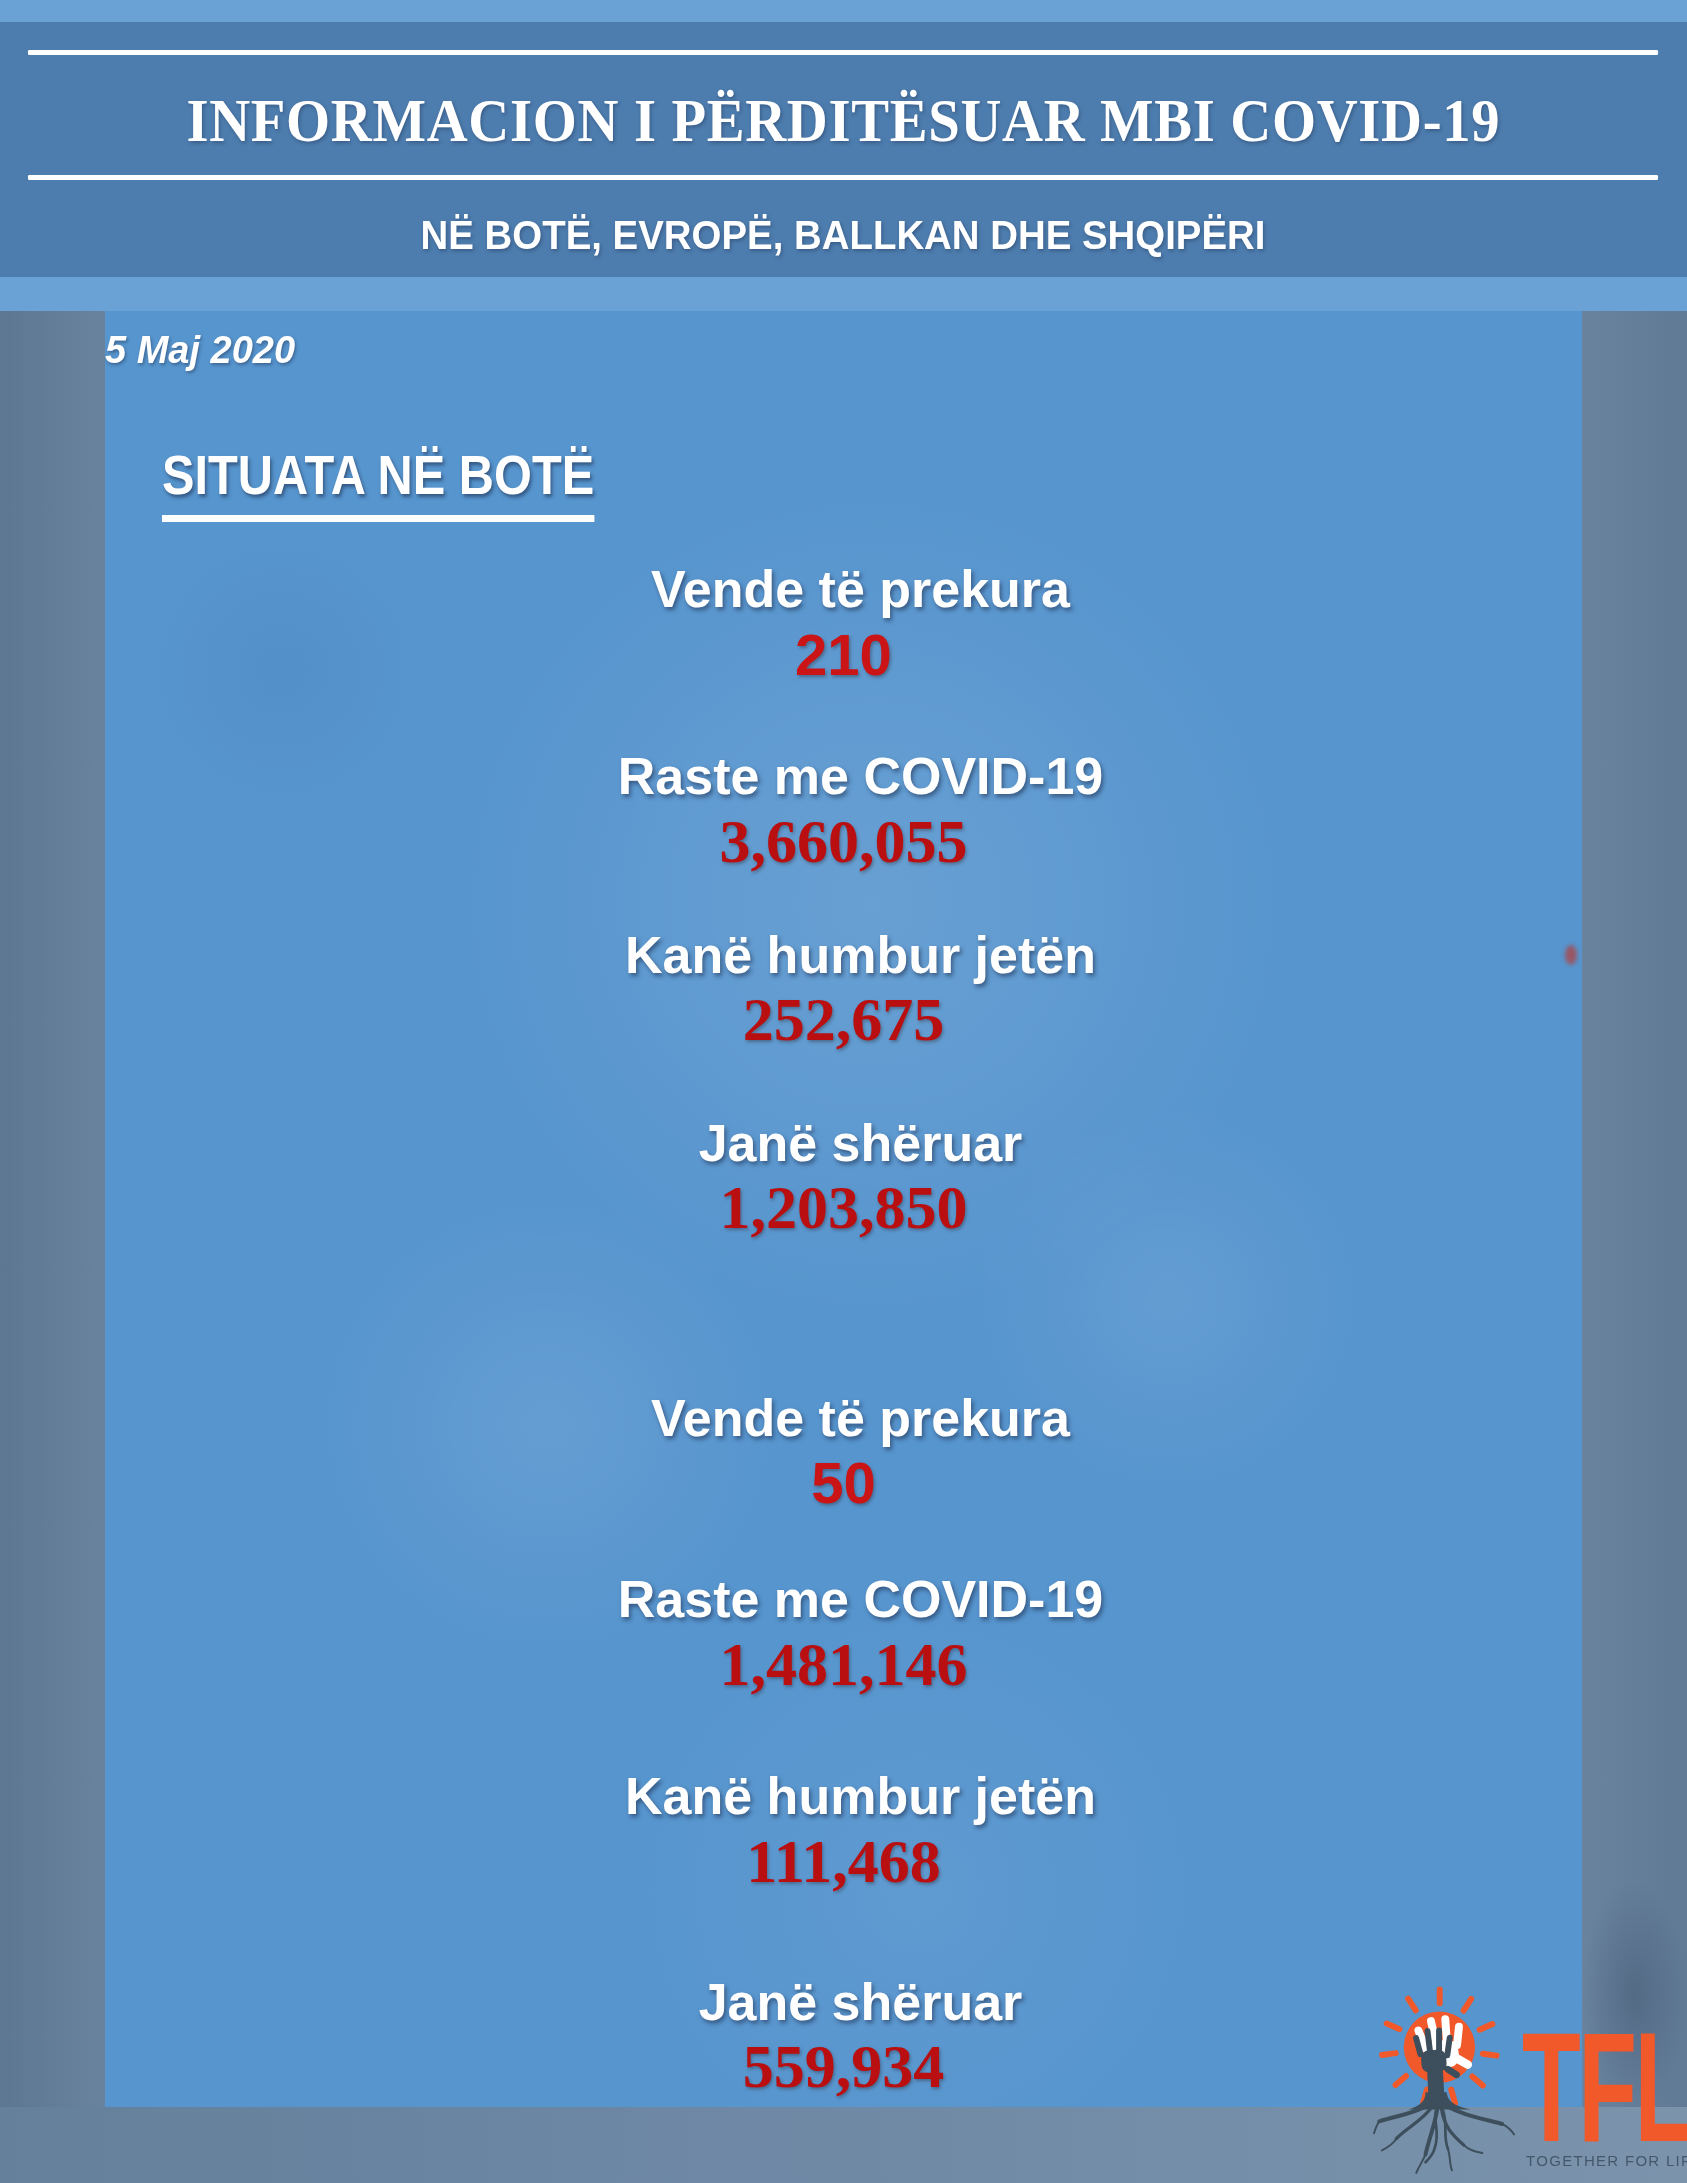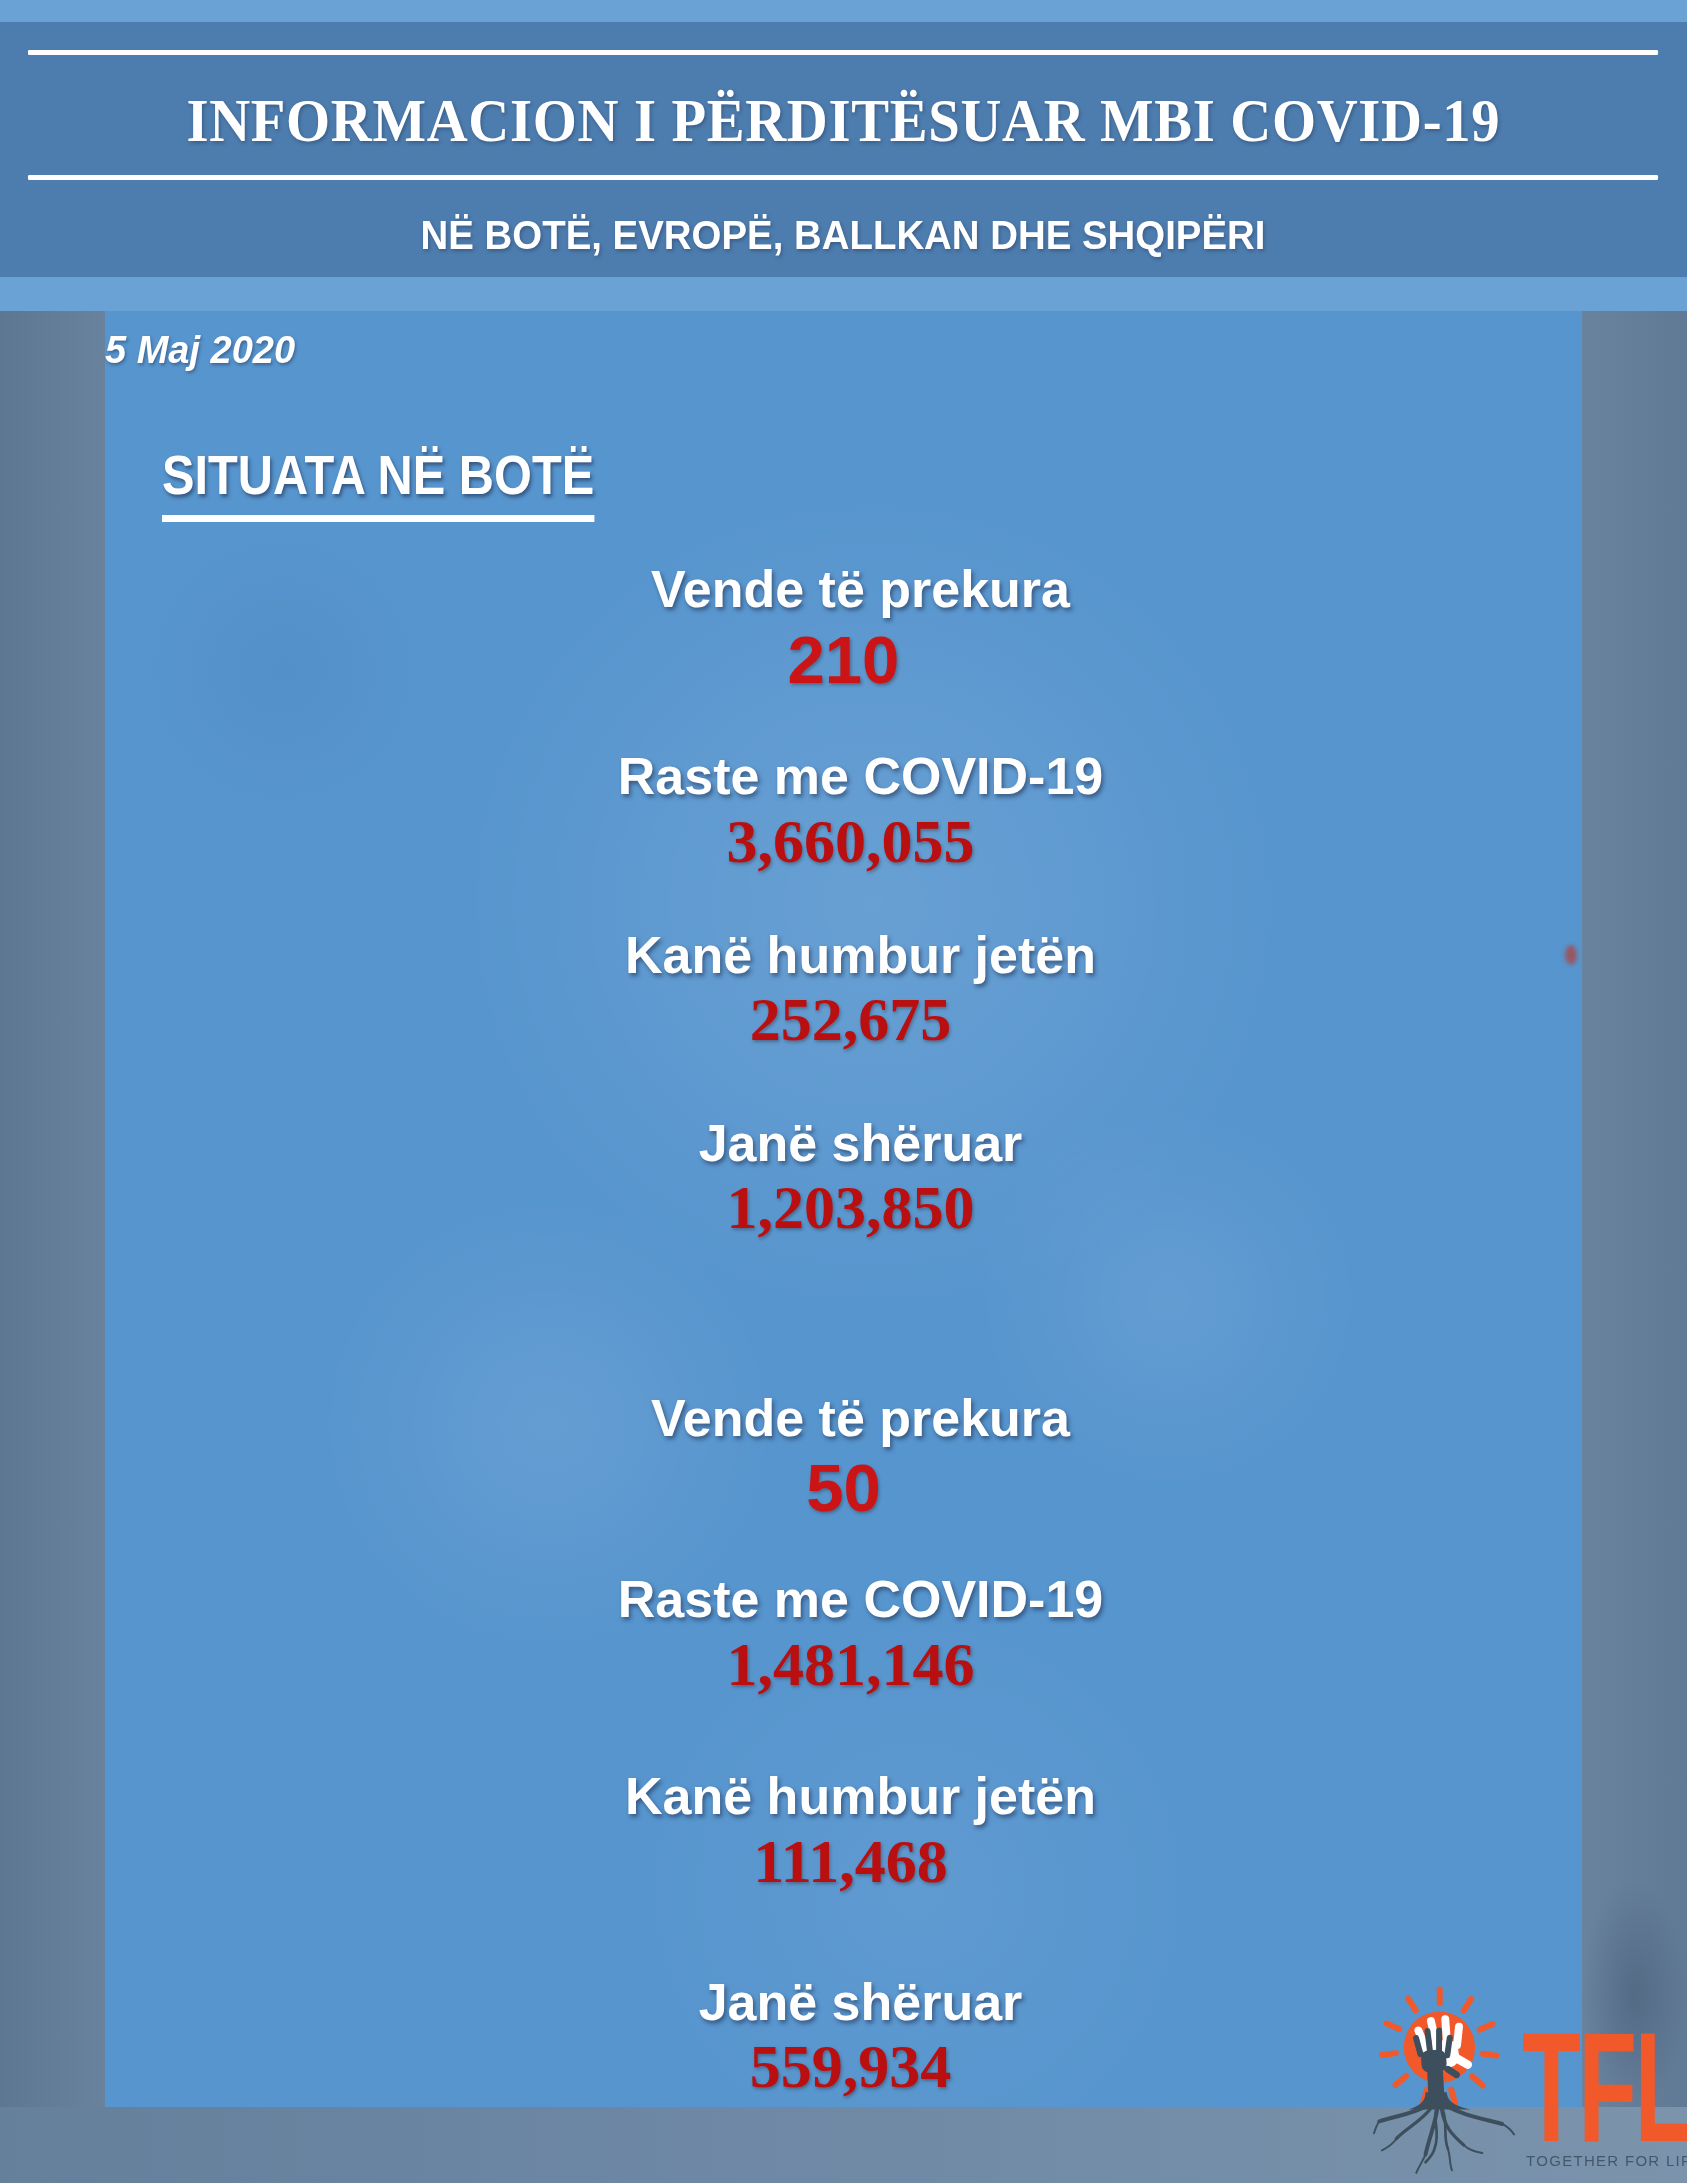--- a/index.html
+++ b/index.html
@@ -45,24 +45,24 @@
   .section-heading{position:absolute;left:116px;white-space:nowrap;
         font-weight:bold;font-size:56px;color:#ffffff;margin-left:46px;}
   .section-heading span{display:inline-block;transform:scaleX(.87);transform-origin:left center;
         padding-bottom:8px;border-bottom:7.3px solid #ffffff;
         text-shadow:2px 2.6px 4px rgba(20,30,60,.5);}
   .h-world{top:442px;}
   .h-europe{top:1269px;}
   .stat{position:absolute;left:105px;width:1477px;text-align:center;white-space:nowrap;}
   .stat-label{font-weight:bold;font-size:52px;color:#ffffff;
         text-shadow:2px 2.6px 4px rgba(20,30,60,.5);margin-left:17px;}
-  .stat-value-sans{font-weight:bold;font-size:67px;color:#cb1415;
+  .stat-value-sans{font-weight:bold;font-size:58px;color:#cb1415;
         text-shadow:1.3px 2px 3.3px rgba(40,20,20,.35);}
   .stat-value-serif{font-family:"Liberation Serif",serif;font-weight:bold;font-size:62px;
-        color:#b90f10;text-shadow:1.3px 2px 3.3px rgba(40,20,20,.35);padding-left:7px;}
+        color:#b90f10;text-shadow:1.3px 2px 3.3px rgba(40,20,20,.35);}
   
   .logo{position:absolute;left:1370px;top:1981px;width:318px;height:202px;}
   .logo-mark{position:absolute;left:0;top:0;}
   .tfl{position:absolute;left:152px;top:29px;font-weight:bold;font-size:155px;line-height:155px;
        color:#f1592a;letter-spacing:-4px;transform:scaleX(.62);transform-origin:left top;}
   .tagline{position:absolute;left:156px;top:171px;font-size:15px;letter-spacing:1.3px;
        color:#45586b;white-space:nowrap;}
 </style>
 </head>
 <body>

